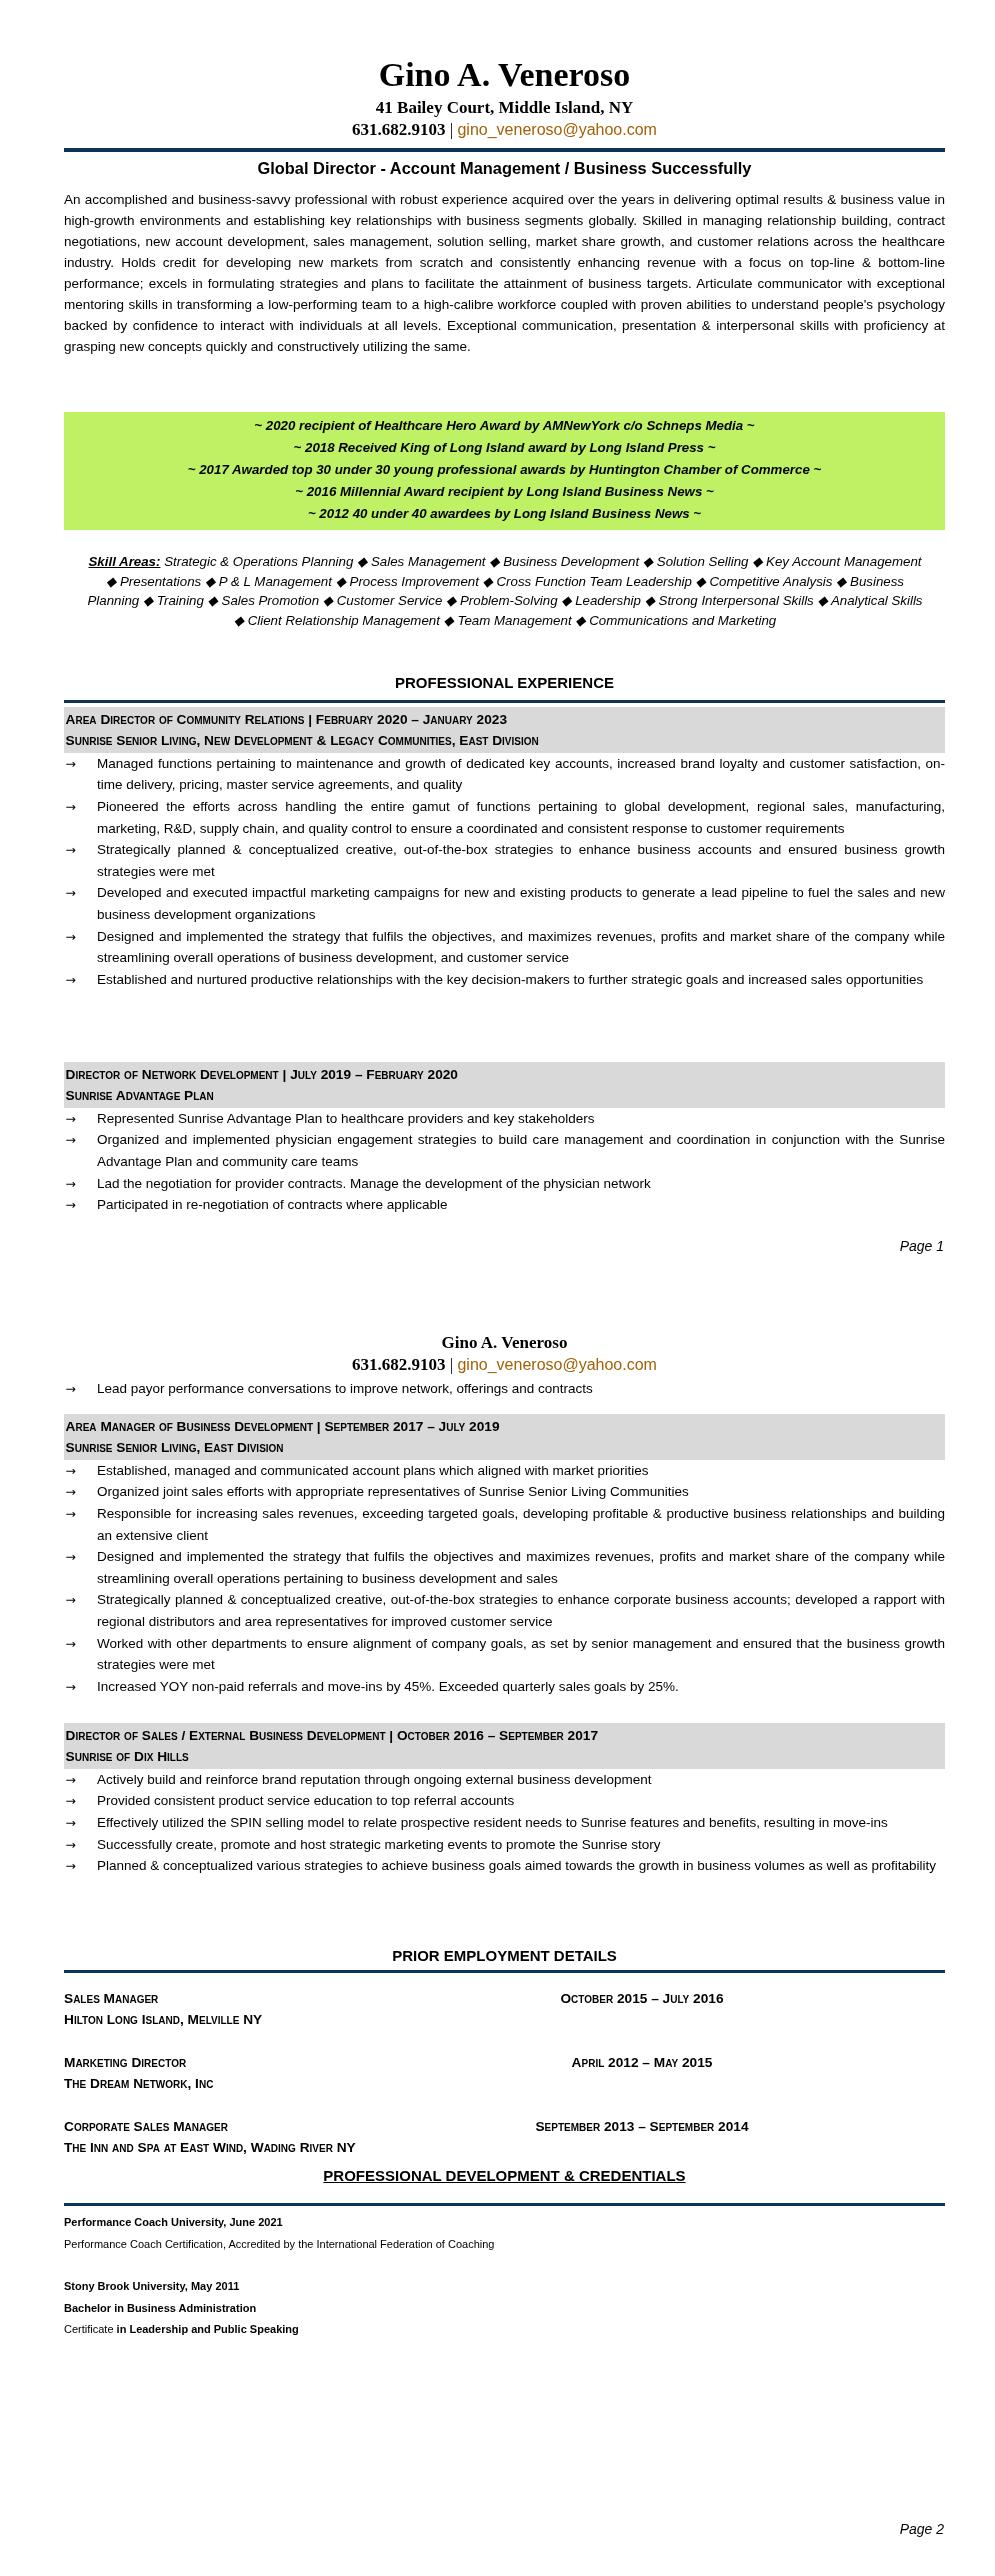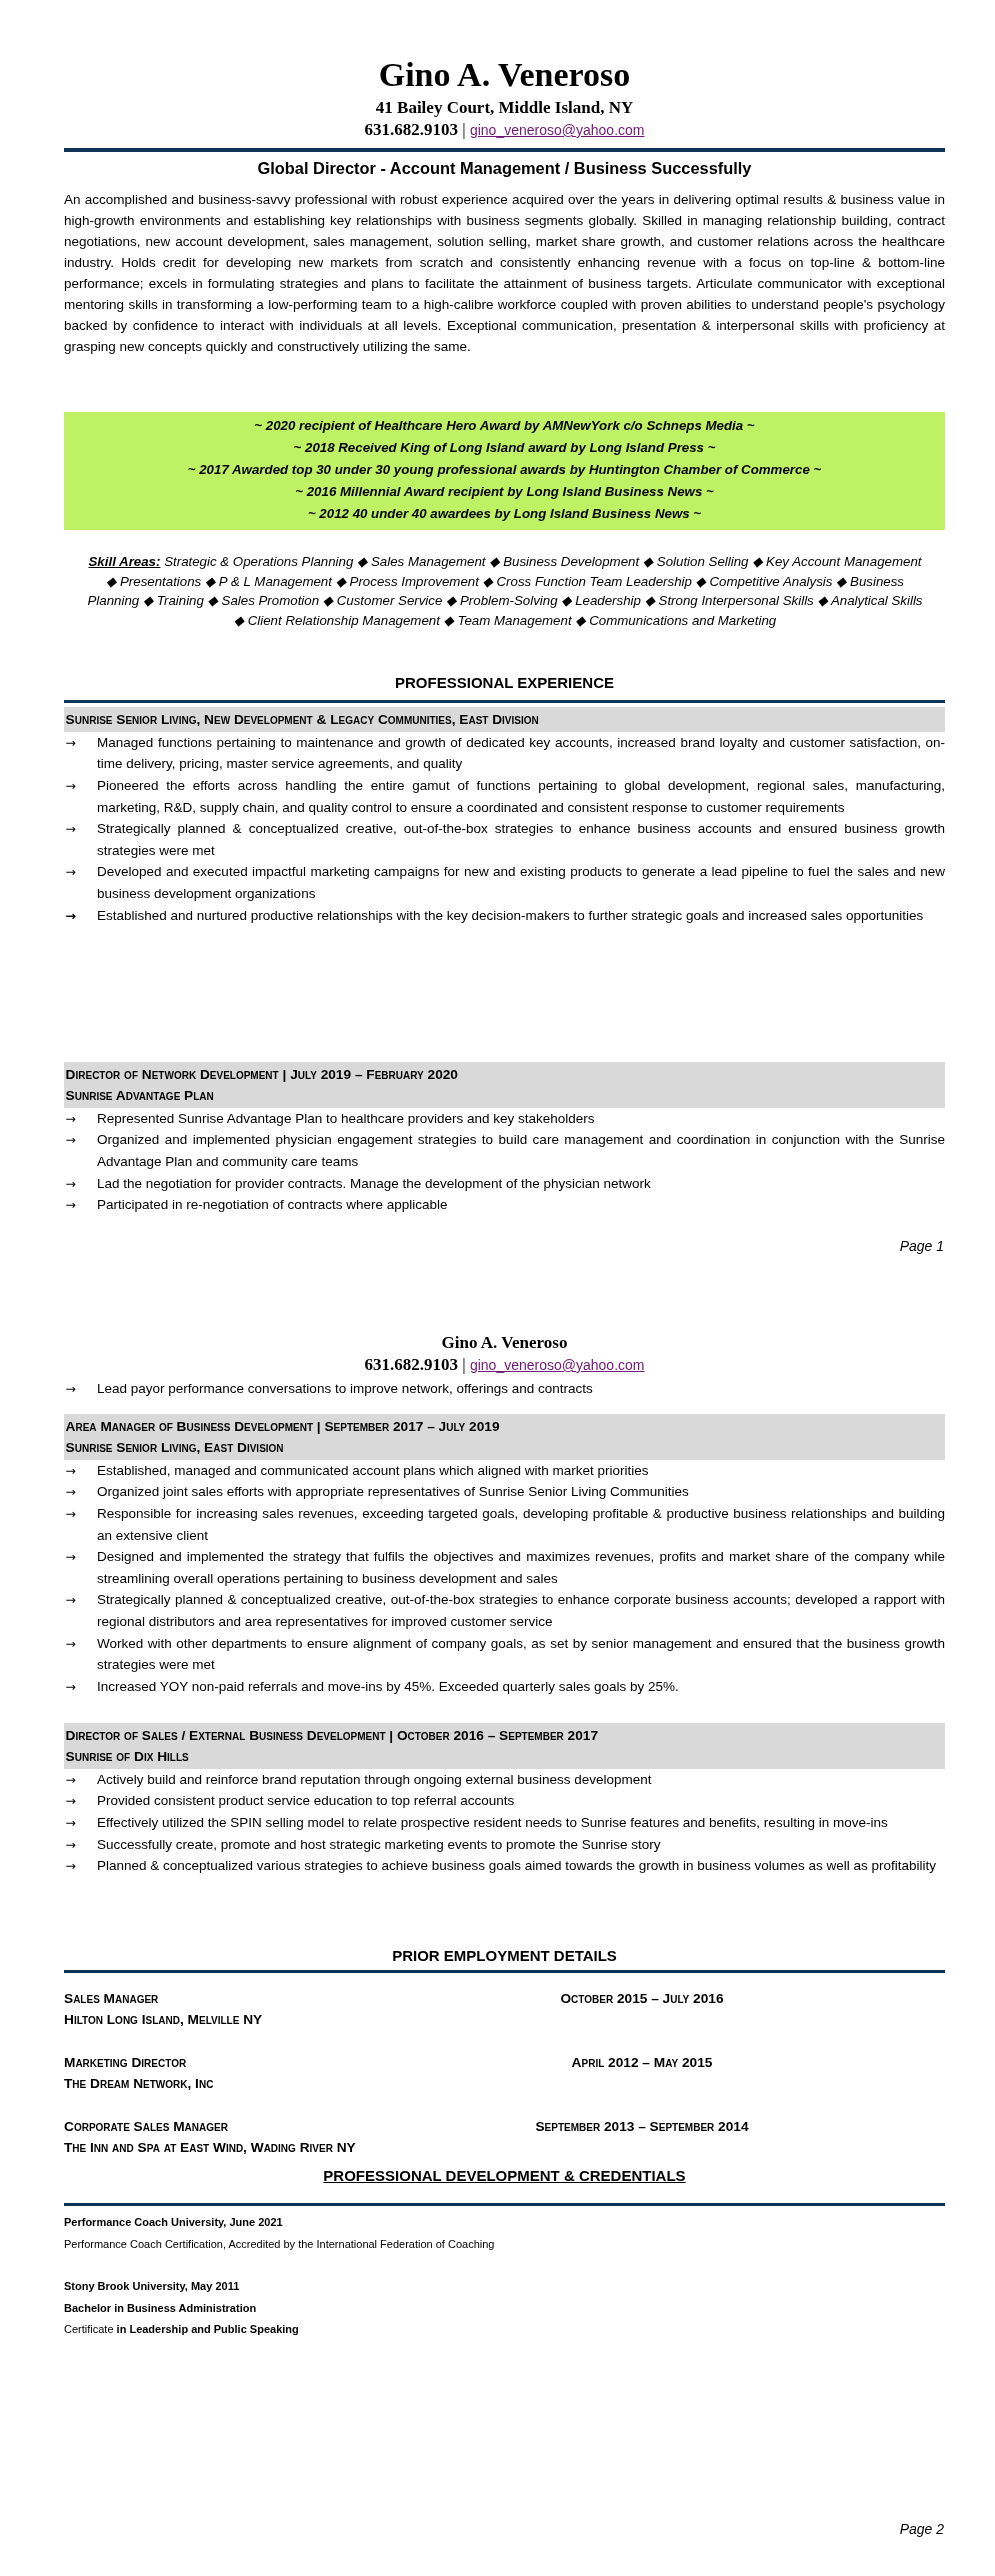--- a/index.html
+++ b/index.html
@@ -4,21 +4,21 @@
 <style>
   html, body { margin: 0; padding: 0; background: #ffffff; }
   body { width: 996px; height: 2576px; position: relative; overflow: hidden; color: #000; font-family: "Liberation Sans", sans-serif; }
   .abs { position: absolute; }
   .content { position: absolute; left: 64px; width: 881px; }
   .serif { font-family: "Liberation Serif", serif; }
   .center { text-align: center; }
   .name { font-size: 34px; font-weight: bold; line-height: 39px; }
   .addr { font-size: 17px; font-weight: bold; line-height: 21px; }
   .phone { font-size: 17px; font-weight: bold; line-height: 21px; }
-  .email { color: #701a75; text-decoration: underline; font-family: "Liberation Sans", sans-serif; font-weight: normal; font-size: 14px; }
+  .email { color: #a16207; font-family: "Liberation Sans", sans-serif; font-weight: normal; font-size: 16px; }
   .rule { position: absolute; left: 64px; width: 881px; height: 3.9px; background: #0f3356; }
   .rule.thin { height: 3.1px; }
   .title { font-size: 16.4px; font-weight: bold; line-height: 22px; }
   .summary { font-size: 13.5px; line-height: 21px; text-align: justify; }
   .awards { background: #bef264; padding: 3.1px 0 4.7px; }
   .awards div { font-size: 13.3px; font-weight: bold; font-style: italic; line-height: 22px; text-align: center; }
   .skills { font-size: 13.3px; font-style: italic; line-height: 19.5px; text-align: center; }
   .skills .lbl { font-weight: bold; text-decoration: underline; }
   .sechead { font-size: 15px; font-weight: bold; line-height: 20.3px; text-align: center; }
   .jobhead { background: #d9d9d9; padding: 2.3px 0 1.6px 1.6px; }
@@ -62,28 +62,29 @@
   <div class="abs skills" style="top:552px; left:84px; width:842px;">
     <span class="lbl">Skill Areas:</span>
     <span>Strategic &amp; Operations Planning ◆ Sales Management ◆ Business Development ◆ Solution Selling ◆ Key Account Management ◆ Presentations ◆ P &amp; L Management ◆ Process Improvement ◆ Cross Function Team Leadership ◆ Competitive Analysis ◆ Business Planning ◆ Training ◆ Sales Promotion ◆ Customer Service ◆ Problem-Solving ◆ Leadership ◆ Strong Interpersonal Skills ◆ Analytical Skills ◆ Client Relationship Management ◆ Team Management ◆ Communications and Marketing</span>
   </div>
 
   <div class="content sechead" style="top:673px;">PROFESSIONAL EXPERIENCE</div>
   <div class="rule thin" style="top:700px;"></div>
 
   <div class="content" style="top:707px;">
     <div class="jobhead">
+      <div class="sc">Area Director of Community Relations | February 2020 – January 2023</div>
       <div class="sc">Sunrise Senior Living, New Development &amp; Legacy Communities, East Division</div>
     </div>
     <ul class="bullets">
       <li><span class="arrow">→</span><span>Managed functions pertaining to maintenance and growth of dedicated key accounts, increased brand loyalty and customer satisfaction, on-time delivery, pricing, master service agreements, and quality</span></li>
       <li><span class="arrow">→</span><span>Pioneered the efforts across handling the entire gamut of functions pertaining to global development, regional sales, manufacturing, marketing, R&amp;D, supply chain, and quality control to ensure a coordinated and consistent response to customer requirements</span></li>
       <li><span class="arrow">→</span><span>Strategically planned &amp; conceptualized creative, out-of-the-box strategies to enhance business accounts and ensured business growth strategies were met</span></li>
       <li><span class="arrow">→</span><span>Developed and executed impactful marketing campaigns for new and existing products to generate a lead pipeline to fuel the sales and new business development organizations</span></li>
-      <li><span class="arrow">→</span></li>
+      <li><span class="arrow">→</span><span>Designed and implemented the strategy that fulfils the objectives, and maximizes revenues, profits and market share of the company while streamlining overall operations of business development, and customer service</span></li>
       <li><span class="arrow">→</span><span>Established and nurtured productive relationships with the key decision-makers to further strategic goals and increased sales opportunities</span></li>
     </ul>
   </div>
 
   <div class="content" style="top:1062px;">
     <div class="jobhead">
       <div class="sc">Director of Network Development | July 2019 – February 2020</div>
       <div class="sc">Sunrise Advantage Plan</div>
     </div>
     <ul class="bullets">

